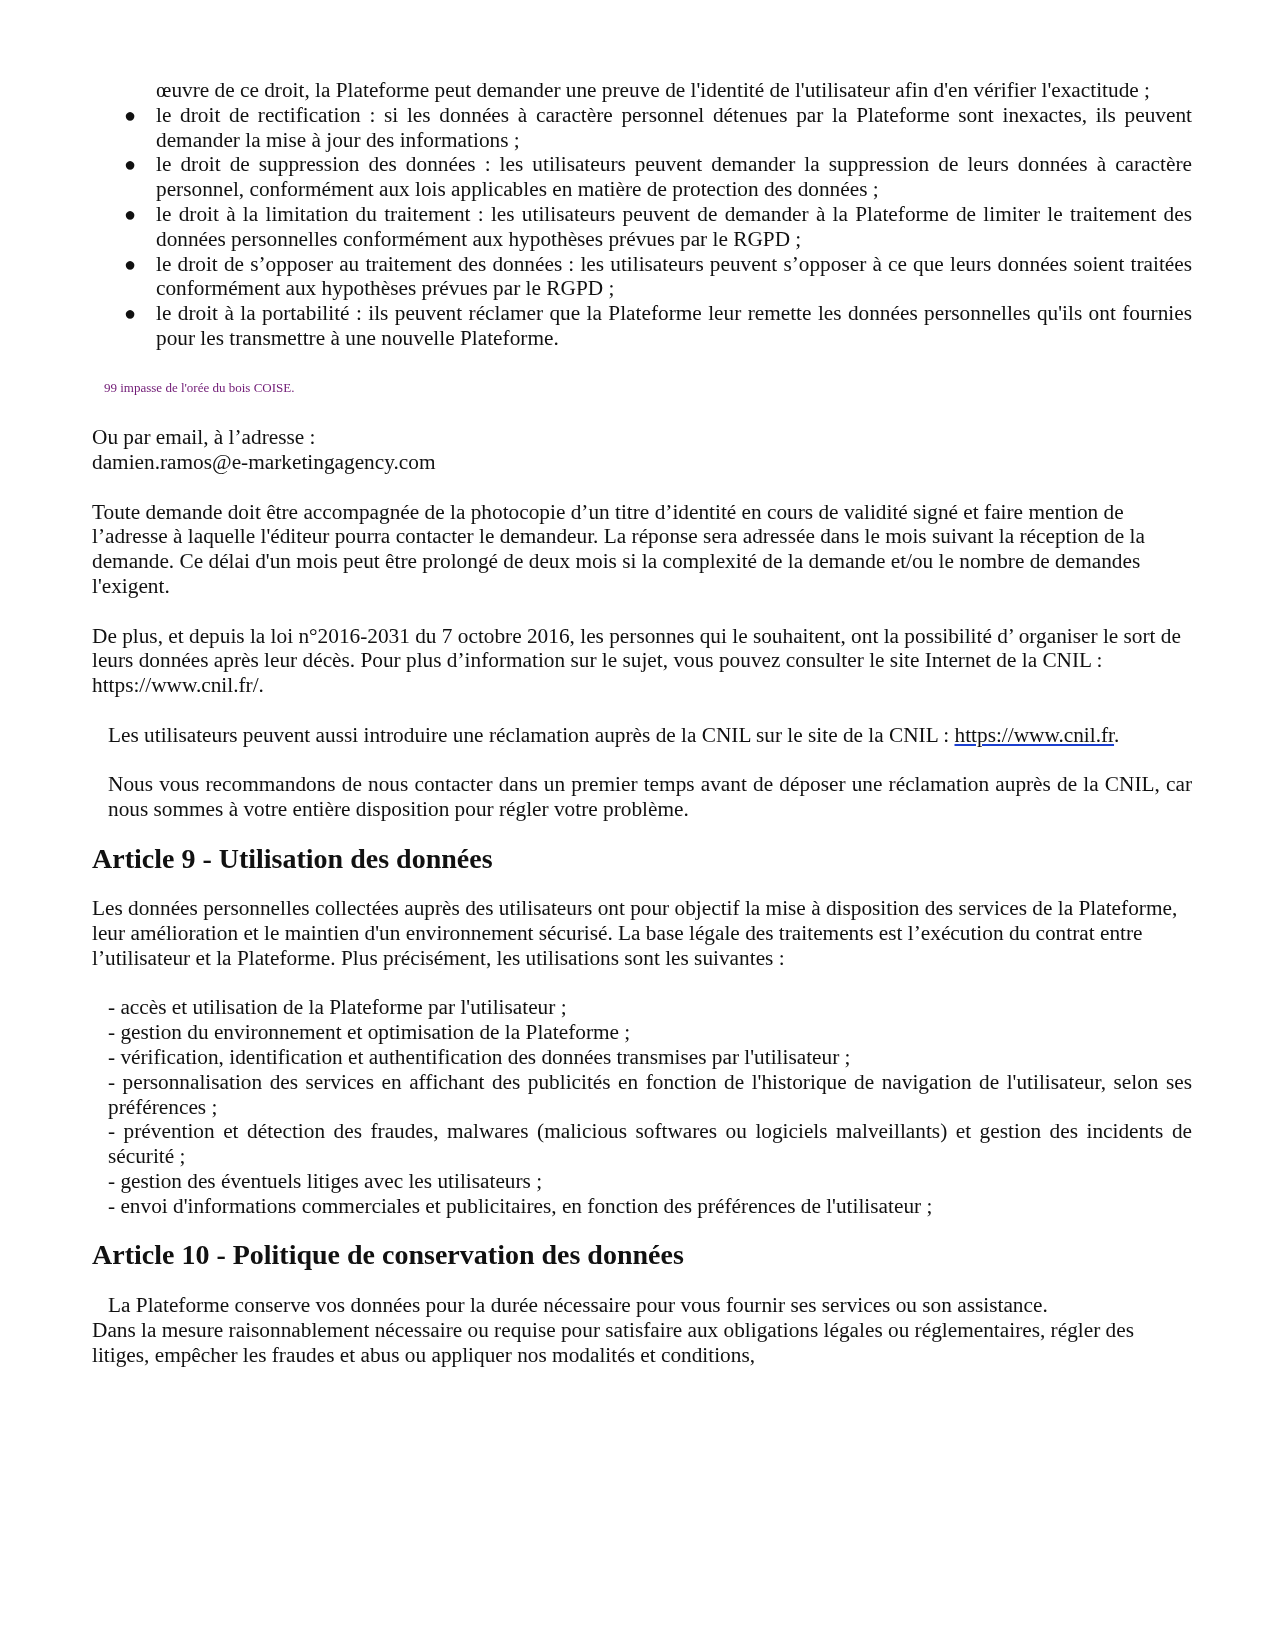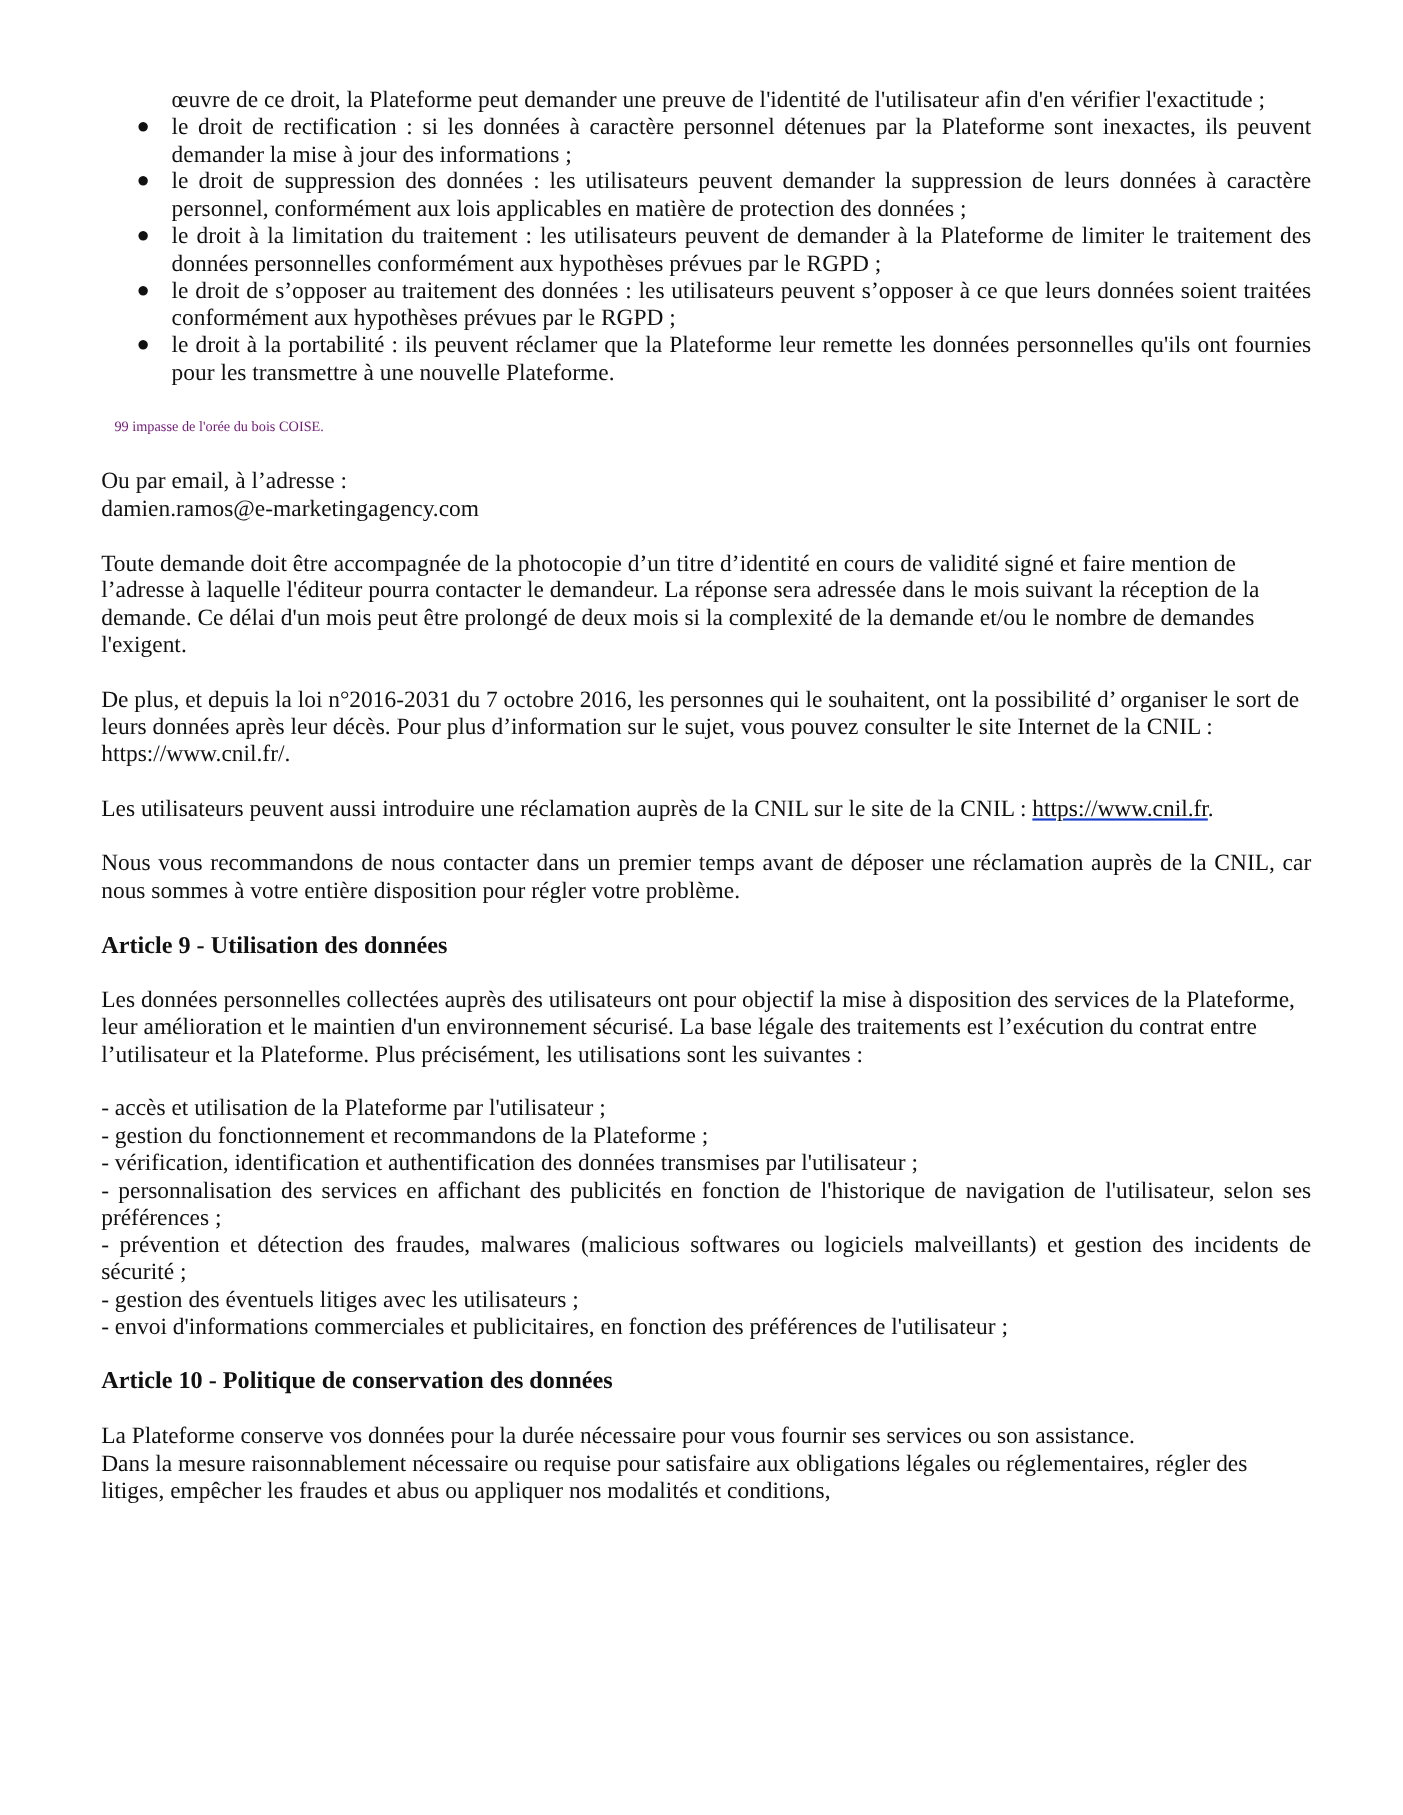--- a/index.html
+++ b/index.html
@@ -6,23 +6,23 @@
   body { width: 1275px; height: 1650px; position: relative; overflow: hidden;
          font-family: "Liberation Serif", serif; color: #111; }
   .page { position: absolute; left: 92px; top: 78px; width: 1100px; font-size: 21.3px; line-height: 24.8px; }
   .bullets { margin: 0; padding: 0 0 0 64px; list-style: none; }
   .bullets li { position: relative; text-align: justify; }
   .bullets li.cont { }
   .bullets li .dot { position: absolute; left: -32px; top: 0; font-size: 20px; }
   p { margin: 0; }
   .gap { height: 24.8px; }
   .addr { color: #701a75; font-size: 13px; padding-left: 12px; }
-  .justify { text-align: justify; }
+  .justify { text-align: justify; margin-left: 16px; }
   .link { color: #111; text-decoration: underline; text-decoration-color: #1a3fd0; }
-  h2 { font-size: 22px; font-weight: bold; margin: 0; line-height: 24.8px; }
+  h2 { font-size: 28px; font-weight: bold; margin: 0; line-height: 24.8px; }
 </style>
 </head>
 <body>
 
 <div class="page">
   <ul class="bullets">
     <li class="cont">œuvre de ce droit, la Plateforme peut demander une preuve de l'identité de l'utilisateur afin d'en vérifier l'exactitude ;</li>
     <li><span class="dot">●</span><span>le droit de rectification : si les données à caractère personnel détenues par la Plateforme sont inexactes, ils peuvent demander la mise à jour des informations ;</span></li>
     <li><span class="dot">●</span><span>le droit de suppression des données : les utilisateurs peuvent demander la suppression de leurs données à caractère personnel, conformément aux lois applicables en matière de protection des données ;</span></li>
     <li><span class="dot">●</span><span>le droit à la limitation du traitement : les utilisateurs peuvent de demander à la Plateforme de limiter le traitement des données personnelles conformément aux hypothèses prévues par le RGPD ;</span></li>
@@ -42,21 +42,21 @@
   <p class="justify"><span>Les utilisateurs peuvent aussi introduire une réclamation auprès de la CNIL sur le site de la CNIL : </span><a class="link">https://www.cnil.fr</a><span>.</span></p>
   <div class="gap"></div>
   <p class="justify">Nous vous recommandons de nous contacter dans un premier temps avant de déposer une réclamation auprès de la CNIL, car nous sommes à votre entière disposition pour régler votre problème.</p>
   <div class="gap"></div>
   <h2>Article 9 - Utilisation des données</h2>
   <div class="gap"></div>
   <p>Les données personnelles collectées auprès des utilisateurs ont pour objectif la mise à disposition des services de la Plateforme, leur amélioration et le maintien d'un environnement sécurisé. La base légale des traitements est  l’exécution du contrat entre l’utilisateur et la Plateforme. Plus précisément, les utilisations sont les suivantes :</p>
   <div class="gap"></div>
   <div>
     <p class="justify">- accès et utilisation de la Plateforme par l'utilisateur ;</p>
-    <p class="justify">- gestion du fonctionnement et recommandons de la Plateforme ;</p>
+    <p class="justify">- gestion du environnement et optimisation de la Plateforme ;</p>
     <p class="justify">- vérification, identification et authentification des données transmises par l'utilisateur ;</p>
     <p class="justify">- personnalisation des services en affichant des publicités en fonction de l'historique de navigation de l'utilisateur, selon ses préférences ;</p>
     <p class="justify">- prévention et détection des fraudes, malwares (malicious softwares ou logiciels malveillants) et gestion des incidents de sécurité ;</p>
     <p class="justify">- gestion des éventuels litiges avec les utilisateurs ;</p>
     <p class="justify">- envoi d'informations commerciales et publicitaires, en fonction des préférences de l'utilisateur ;</p>
   </div>
   <div class="gap"></div>
   <h2>Article 10 - Politique de conservation des données</h2>
   <div class="gap"></div>
   <p class="justify">La Plateforme conserve vos données pour la durée nécessaire pour vous fournir ses services ou son assistance.</p>

